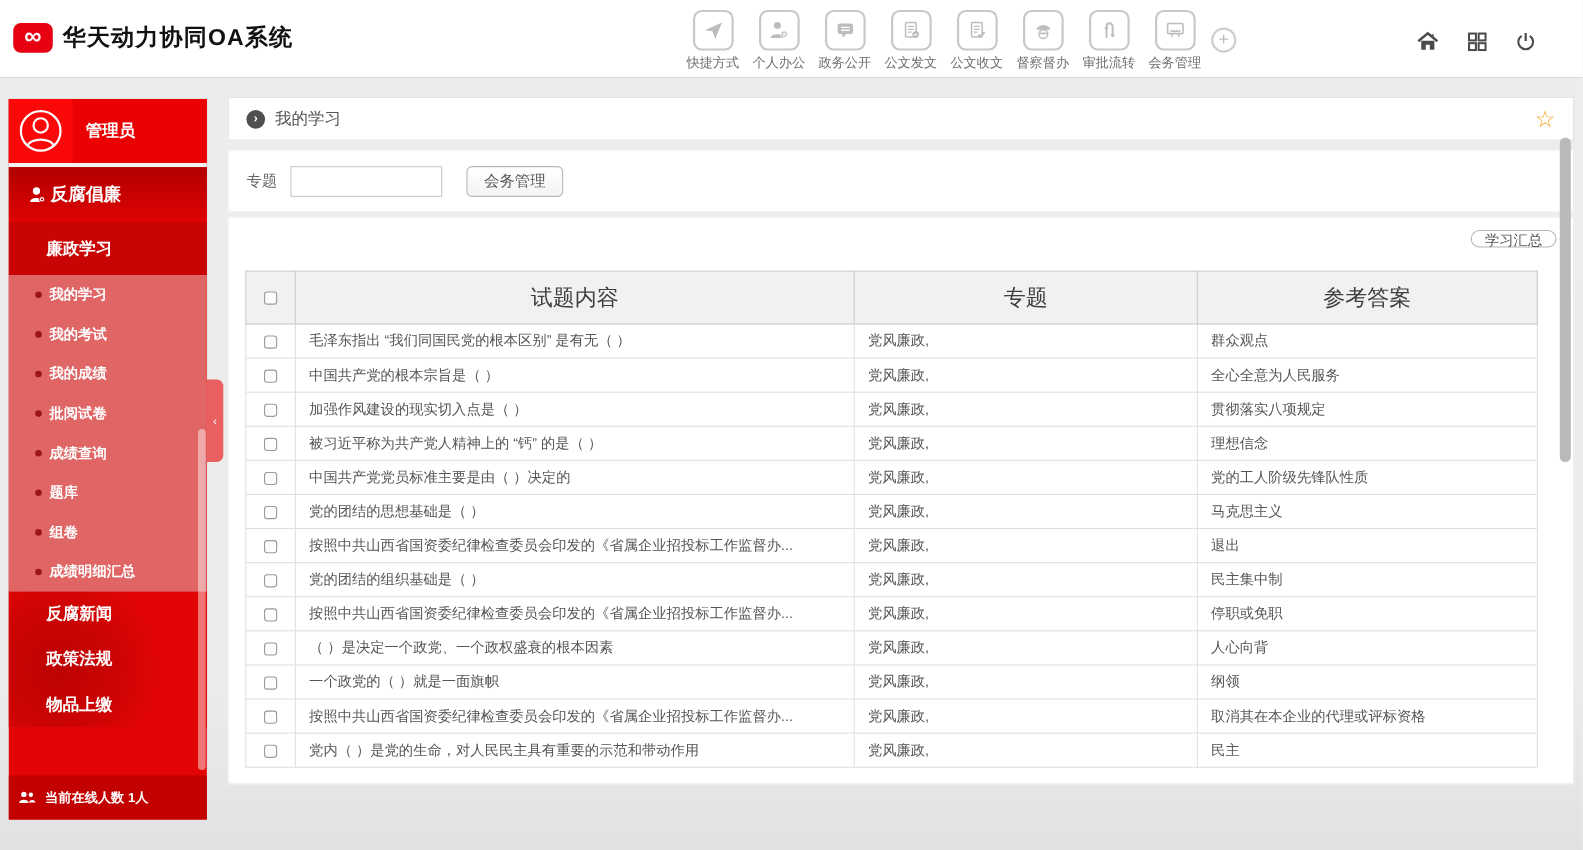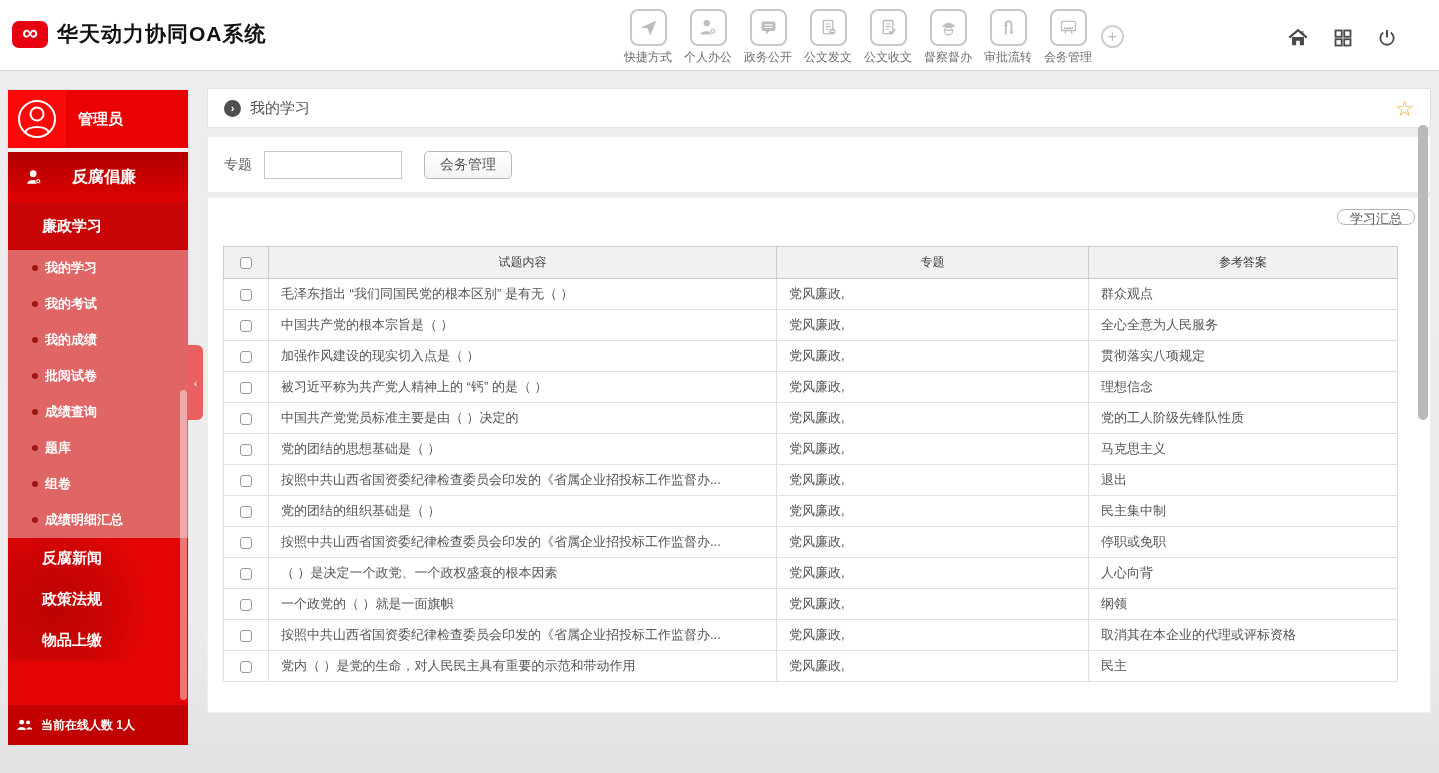--- a/index.html
+++ b/index.html
@@ -31,21 +31,21 @@
 
   
   .sidebar { position:absolute; left:8px; top:90px; width:180px; height:655px;
     background:#e30505; color:#fff; box-shadow:0 0 0 1px #e3e3e3; }
   .user-card { height:58px; background:#ea0202; display:flex; align-items:center; position:relative; }
   .avatar-box { width:58px; height:58px; background:#fb0808; display:flex;
     align-items:center; justify-content:center; }
   .user-name { font-size:15px; font-weight:bold; margin-left:12px; }
   .side-gap { height:4px; background:#f2f2f2; }
   .section-hd { height:50px; background:linear-gradient(180deg,#b20000,#df0202);
-    display:flex; align-items:center; padding-left:16px; gap:28px;
+    display:flex; align-items:center; padding-left:16px; gap:2px;
     font-size:16px; font-weight:bold; cursor:pointer; }
   .group-hd { height:48px; background:#c80404; display:flex; align-items:center;
     padding-left:34px; font-size:15px; font-weight:bold; cursor:pointer; }
   .submenu { background:#e06565; }
   .sub-item { height:36px; display:flex; align-items:center; padding-left:24px;
     font-size:13px; font-weight:bold; cursor:pointer; }
   .sub-item .dot { width:6px; height:6px; border-radius:50%; background:#9c1616; margin-right:7px; }
   .groups2 { background:#e30505; position:relative; }
   .groups2::before { content:""; position:absolute; inset:0;
     background:radial-gradient(circle at 45px 70px, rgba(140,0,0,.45) 0, rgba(140,0,0,.25) 55px, transparent 95px); pointer-events:none; }
@@ -73,22 +73,22 @@
   .topic-input { margin-left:12px; width:138px; height:28px; border:1px solid #c9c9c9;
     background:#fff; font-size:13px; padding:0 6px; outline:none; }
   .start-btn { margin-left:22px; height:28px; padding:0 15px; font-size:14px; color:#555;
     background:linear-gradient(180deg,#fff,#f4f4f4); border:1px solid #b7b7b7; border-radius:5px; cursor:pointer; }
 
   .table-panel { position:absolute; left:207px; top:197px; width:1224px; height:516px;
     background:#fff; border:1px solid #eee; overflow:hidden; }
   .summary-btn { position:absolute; right:15px; top:11px; height:16px; padding:0 12px;
     font-size:13px; color:#555; background:#fff; border:1px solid #b5b5b5; border-radius:11px; cursor:pointer; }
   table.qt { position:absolute; left:15px; top:48px; width:1174px; border-collapse:collapse; table-layout:fixed; }
-  table.qt th { height:32px; background:#f1f1f1; border:1px solid #cbcbcb;
-    font-size:12px; font-weight:500; color:#3e3e3e; }
+  table.qt th { height:48px; background:#f1f1f1; border:1px solid #cbcbcb;
+    font-size:20px; font-weight:500; color:#3e3e3e; }
   table.qt td { height:31px; border:1px solid #e0e0e0; font-size:13px; color:#555;
     padding:0 12px; white-space:nowrap; overflow:hidden; }
   td.cbx, th.cbx { text-align:center; padding:0; }
   .cb { display:inline-block; width:12px; height:12px; border:1px solid #9a9a9a;
     border-radius:3px; background:#fdfdfd; vertical-align:middle; cursor:pointer; }
 
   .main-scroll { position:absolute; left:1418px; top:125px; width:10px; height:295px;
     background:#b9b9b9; border-radius:5px; cursor:pointer; }
 </style>
 </head>

